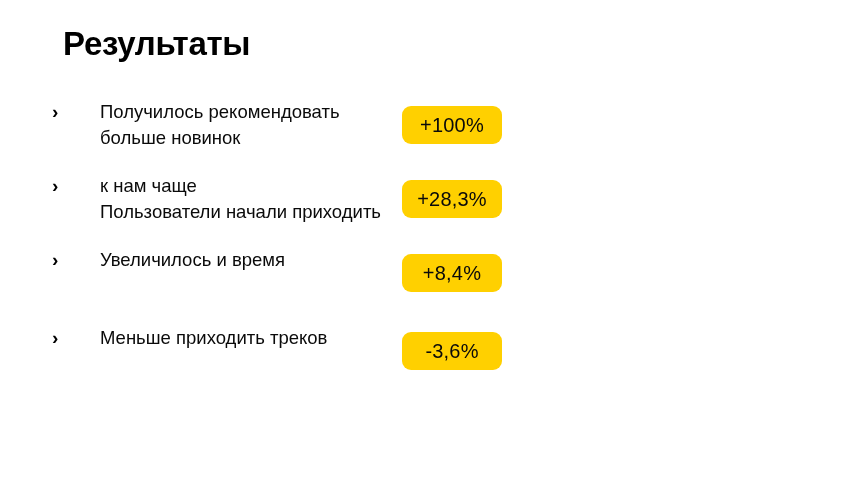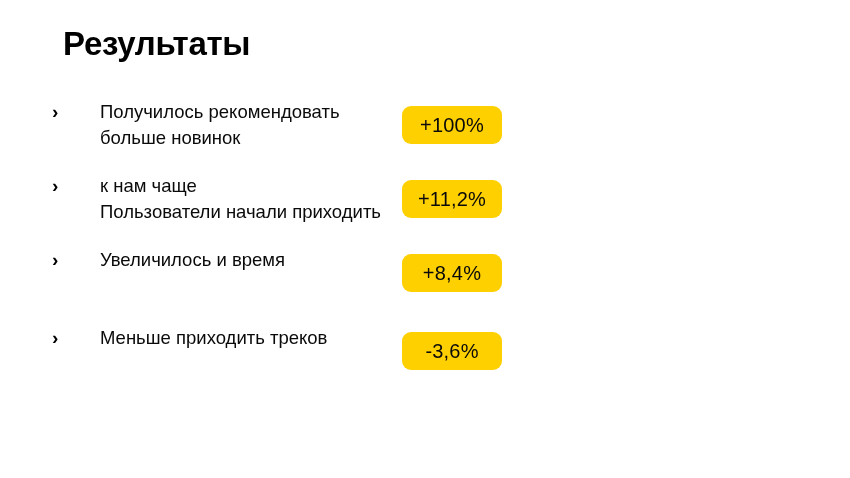--- a/index.html
+++ b/index.html
@@ -119,21 +119,21 @@
       </div>
     </div>
 
     <div class="result-row row-1">
       <span class="chevron-icon">›</span>
       <div class="result-text">
         <span class="line">к нам чаще</span>
         <span class="line">Пользователи начали приходить</span>
       </div>
       <div class="badge-slot">
-        <span class="metric-badge">+11,2%</span>
+        <span class="metric-badge">+28,3%</span>
       </div>
     </div>
 
     <div class="result-row row-2">
       <span class="chevron-icon">›</span>
       <div class="result-text">
         <span class="line">Увеличилось и время</span>
       </div>
       <div class="badge-slot">
         <span class="metric-badge">+8,4%</span>

